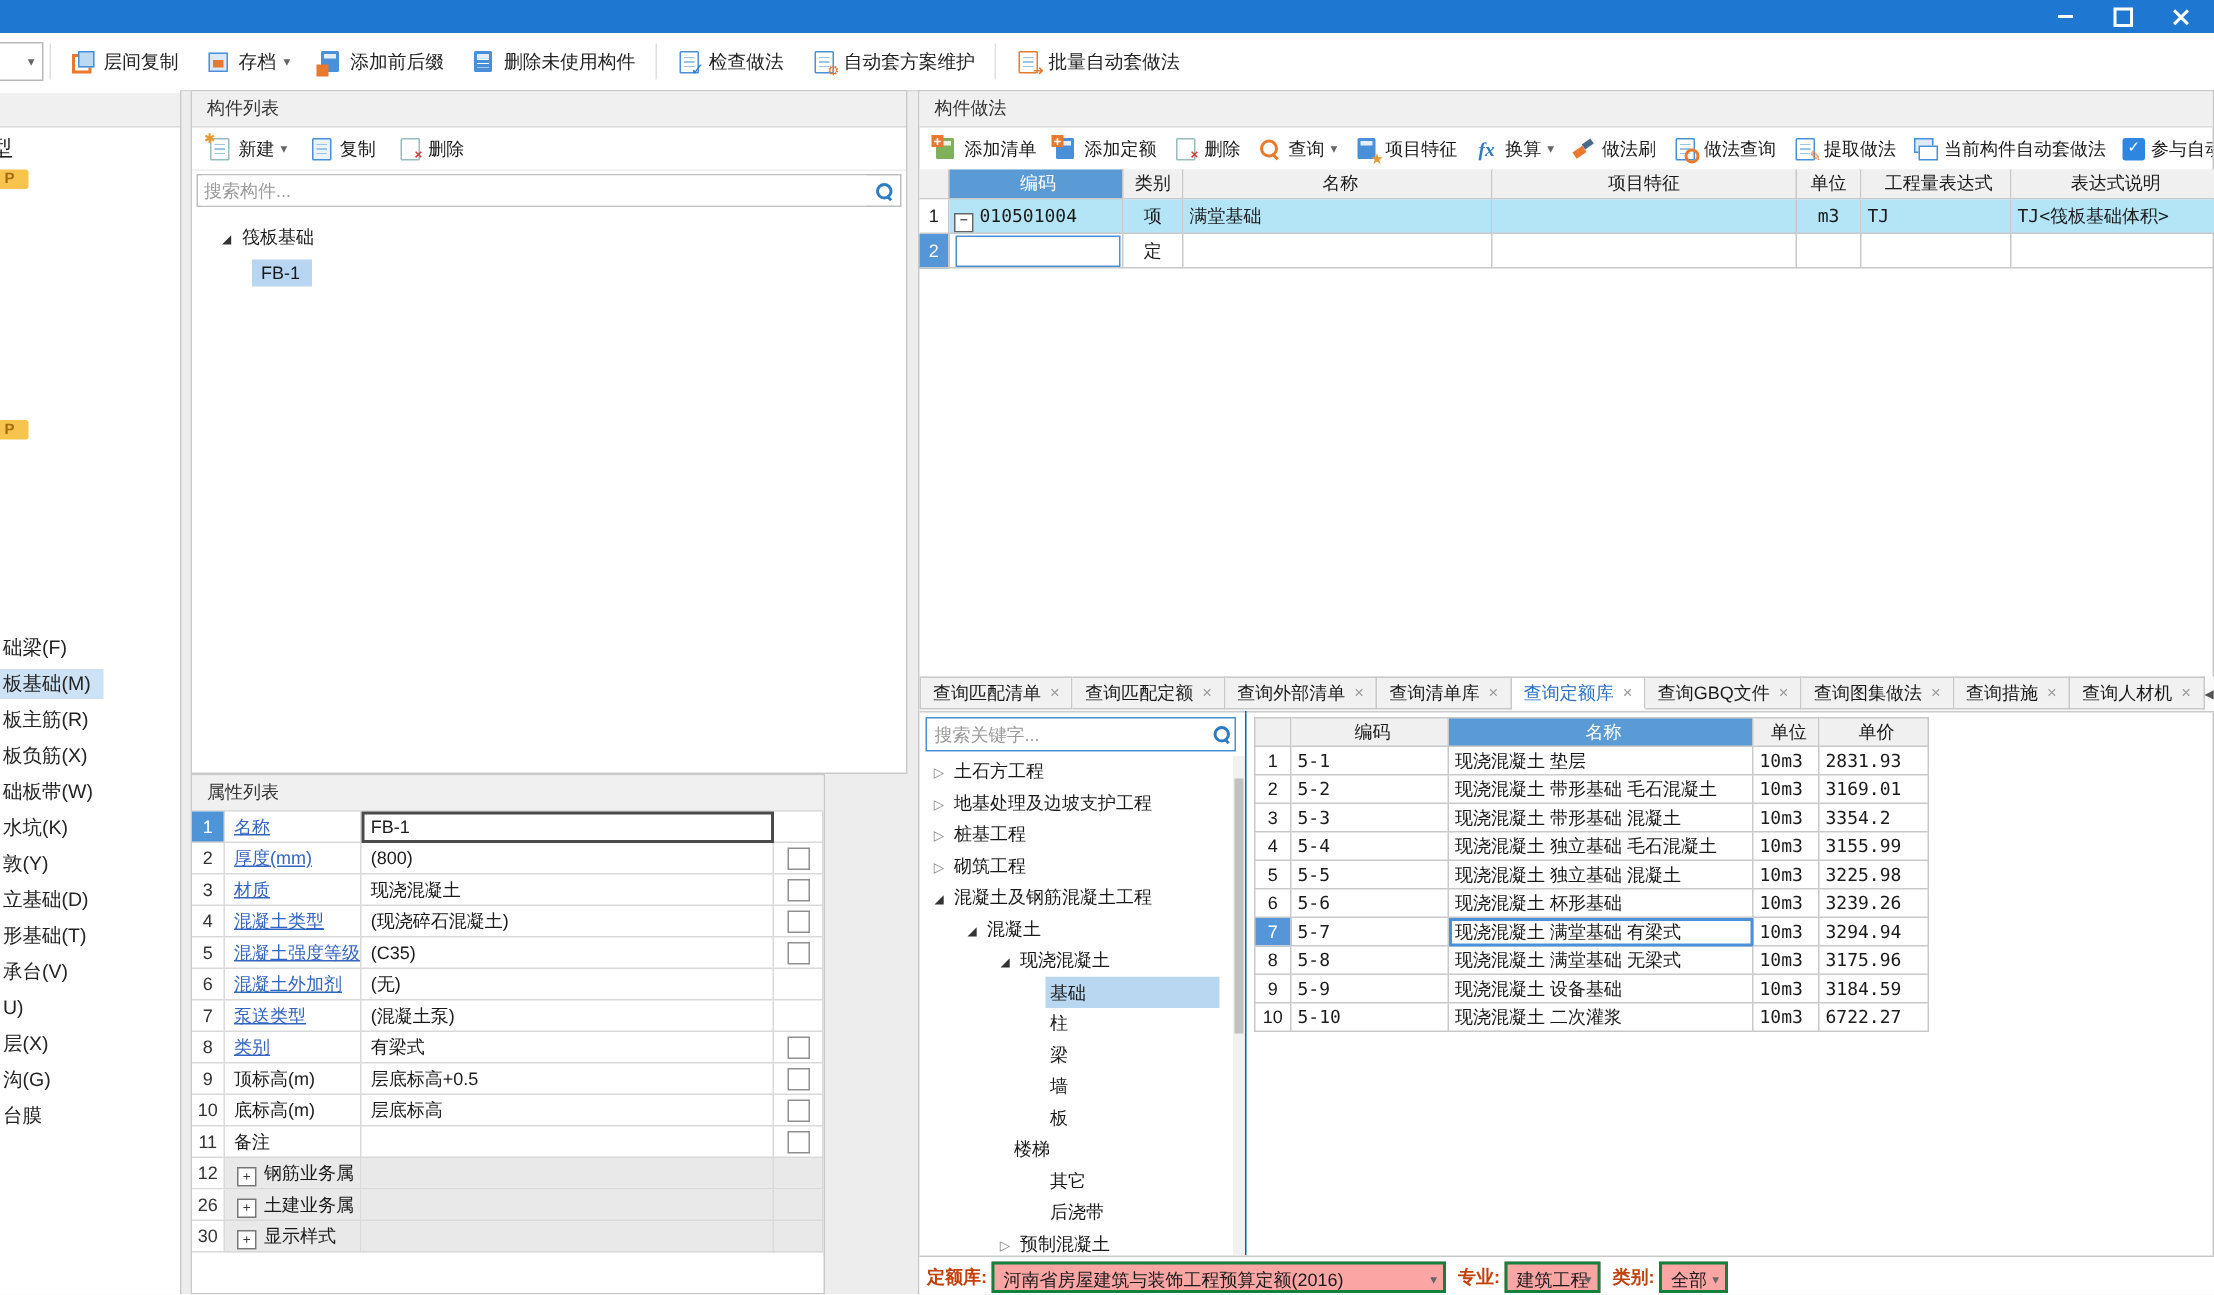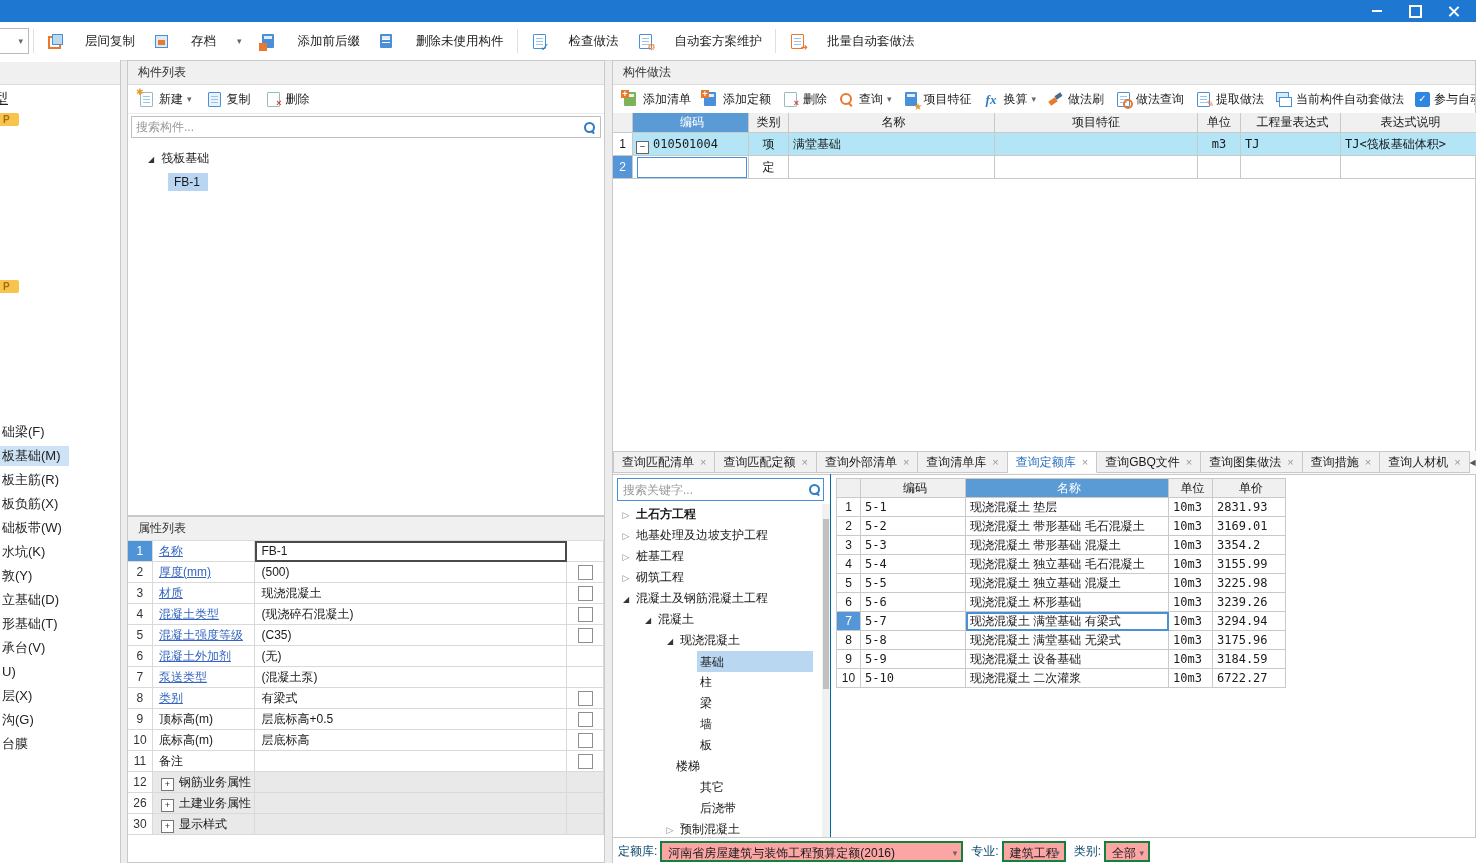--- a/index.html
+++ b/index.html
@@ -15,21 +15,21 @@
   .g-max{width:9px;height:9px;border:2px solid #fff;}
   .g-close{position:relative;width:11px;height:11px;}
   .g-close:before,.g-close:after{content:"";position:absolute;left:5px;top:-1px;width:2px;height:13px;background:#fff;}
   .g-close:before{transform:rotate(45deg);} .g-close:after{transform:rotate(-45deg);}
 
   
   .toolbar{position:absolute;left:0;top:22px;width:1476px;height:38px;background:#fff;border-bottom:1px solid #d6d6d6;
            display:flex;align-items:center;}
   .tb-combo{position:relative;width:30px;height:24px;margin-left:-8px;border:1px solid #b9b9b9;background:#fff;
             display:flex;align-items:center;justify-content:flex-end;padding-right:5px;color:#666;font-size:9px;}
-  .tb-btn{display:flex;align-items:center;gap:21px;padding:4px 8px;margin:0 1px;font-size:12.5px;color:#222;cursor:default;}
+  .tb-btn{display:flex;align-items:center;gap:5px;padding:4px 8px;margin:0 1px;font-size:12.5px;color:#222;cursor:default;}
   .tb-sep{width:1px;height:24px;background:#e0e0e0;margin:0 4px;}
   .caret{font-size:9px;color:#666;line-height:1;}
 
   
   .ic{position:relative;width:17px;height:17px;flex:0 0 17px;display:inline-block;}
   .ic .doc{position:absolute;left:2px;top:1px;right:2px;bottom:1px;background:#fff;border:1px solid #4a90d9;border-radius:1px;}
   .ic .doclines{position:absolute;left:5px;right:5px;top:5px;height:8px;
        background:repeating-linear-gradient(#9cc3e8 0 1px,transparent 1px 3px);}
   .ic .bdg{position:absolute;font-size:9px;line-height:9px;font-weight:bold;}
   .bdg-plus{left:-1px;top:-1px;width:8px;height:8px;background:#e8792e;color:#fff;text-align:center;line-height:8px;font-size:8px;}
@@ -79,21 +79,21 @@
   .cl-search input{position:absolute;left:2px;top:0;width:440px;height:18px;border:none;outline:none;font-size:12px;
         font-family:"Liberation Sans",sans-serif;color:#333;}
   .cl-search input::placeholder{color:#9a9a9a;}
   .srch-ic{position:absolute;right:4px;top:3px;}
   .tree-row{height:24px;line-height:24px;white-space:nowrap;}
   .tw{display:inline-block;width:14px;text-align:center;font-size:8px;color:#333;}
   .tw.open{color:#333;} .tw.closed{color:#888;font-size:9px;}
   .tree-sel{background:#b8d6f2;padding:2px 8px 2px 6px;}
 
   
-  .props{left:127px;top:516px;width:478px;height:347px;}
+  .props{left:127px;top:516px;width:423px;height:347px;}
   .prow{display:flex;height:21px;box-sizing:border-box;}
   .pc{box-sizing:border-box;border-right:1px solid #d9d9d9;border-bottom:1px solid #d9d9d9;height:21px;line-height:20px;overflow:hidden;}
   .pc-num{width:25px;text-align:center;color:#333;}
   .pc-name{width:103px;padding-left:6px;}
   .pc-val{width:313px;padding-left:6px;}
   .pc-extra{width:37px;display:flex;align-items:center;justify-content:center;}
   .phdr .pc{background:#f0f0f0;text-align:center;padding-left:0;height:22px;line-height:21px;}
   .phdr .pc-val{background:#5b9bd5;color:#fff;}
   .prow .link{color:#3465c0;text-decoration:underline;}
   .pnum-sel{background:#4f94d6;color:#fff;}
@@ -160,21 +160,21 @@
   .qc-num{width:25px;text-align:center;border-left:1px solid #c9c9c9;}
   .qc-code{width:105px;padding-left:4px;}
   .qc-name{width:203px;padding-left:4px;}
   .qc-unit{width:44px;padding-left:4px;}
   .qc-price{width:73px;padding-left:4px;}
   .qc-name.focus{outline:2px solid #4a90d9;outline-offset:-2px;}
 
   
   .bbar{position:absolute;left:0;top:776px;width:864px;height:27px;border-top:1px solid #c9c9c9;background:#fff;
         display:flex;align-items:center;box-sizing:border-box;}
-  .bbar .lab{margin-left:5px;color:#0c4a6e;}
+  .bbar .lab{margin-left:5px;color:#c2410c;font-weight:bold;}
   .combo{position:relative;border:2px solid #15803d;height:21px;line-height:20px;box-sizing:border-box;
          padding:0 16px 0 6px;margin-left:3px;background:#fca5a5;white-space:nowrap;overflow:hidden;}
   .combo .caret{position:absolute;right:4px;top:6px;}
   .w-lib{width:303px;} .w-major{width:64px;} .w-cat{width:46px;}
 </style>
 </head>
 <body>
 
 <div class="screen">
 
@@ -325,21 +325,21 @@
 
     <div class="prow">
       <div class="pc pc-num pnum-sel">1</div>
       <div class="pc pc-name link">名称</div>
       <div class="pc pc-val pval-focus">FB-1</div>
       <div class="pc pc-extra"></div>
     </div>
     <div class="prow">
       <div class="pc pc-num">2</div>
       <div class="pc pc-name link">厚度(mm)</div>
-      <div class="pc pc-val">(500)</div>
+      <div class="pc pc-val">(800)</div>
       <div class="pc pc-extra">
           <span class="pcheck"></span>
         </div>
     </div>
     <div class="prow">
       <div class="pc pc-num">3</div>
       <div class="pc pc-name link">材质</div>
       <div class="pc pc-val">现浇混凝土</div>
       <div class="pc pc-extra">
           <span class="pcheck"></span>
@@ -586,21 +586,21 @@
 
     <div class="qleft">
       <div class="q-search">
         <input placeholder="搜索关键字..." style="">
         <span class="ic ic-mag blue" style="position:absolute;right:2px;top:3px;width:14px;height:14px;">
             <span class="lens" style="width:7px;height:7px;border-width:2px;"></span>
             <span class="stem" style="left:10px;top:10px;width:4px;"></span>
           </span>
       </div>
       <div class="qtree">
-        <div class="qrow" style="padding-left:6px;font-weight:bold;"><span class="tw closed">▷</span><span class="lbl">土石方工程</span></div>
+        <div class="qrow" style="padding-left:6px;"><span class="tw closed">▷</span><span class="lbl">土石方工程</span></div>
         <div class="qrow" style="padding-left:6px;"><span class="tw closed">▷</span><span class="lbl">地基处理及边坡支护工程</span></div>
         <div class="qrow" style="padding-left:6px;"><span class="tw closed">▷</span><span class="lbl">桩基工程</span></div>
         <div class="qrow" style="padding-left:6px;"><span class="tw closed">▷</span><span class="lbl">砌筑工程</span></div>
         <div class="qrow" style="padding-left:6px;"><span class="tw open">◢</span><span class="lbl">混凝土及钢筋混凝土工程</span></div>
         <div class="qrow" style="padding-left:28px;"><span class="tw open">◢</span><span class="lbl">混凝土</span></div>
         <div class="qrow" style="padding-left:50px;"><span class="tw open">◢</span><span class="lbl">现浇混凝土</span></div>
         <div class="qrow" style="padding-left:84px;"><span class="lbl sel">基础</span></div>
         <div class="qrow" style="padding-left:84px;"><span class="lbl">柱</span></div>
         <div class="qrow" style="padding-left:84px;"><span class="lbl">梁</span></div>
         <div class="qrow" style="padding-left:84px;"><span class="lbl">墙</span></div>

